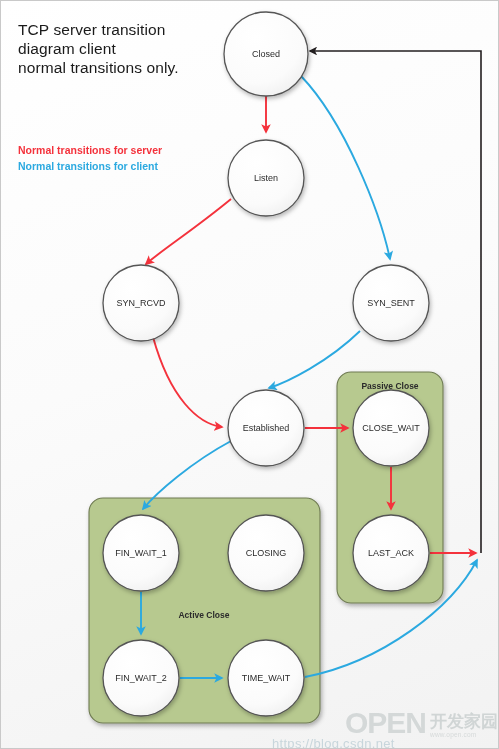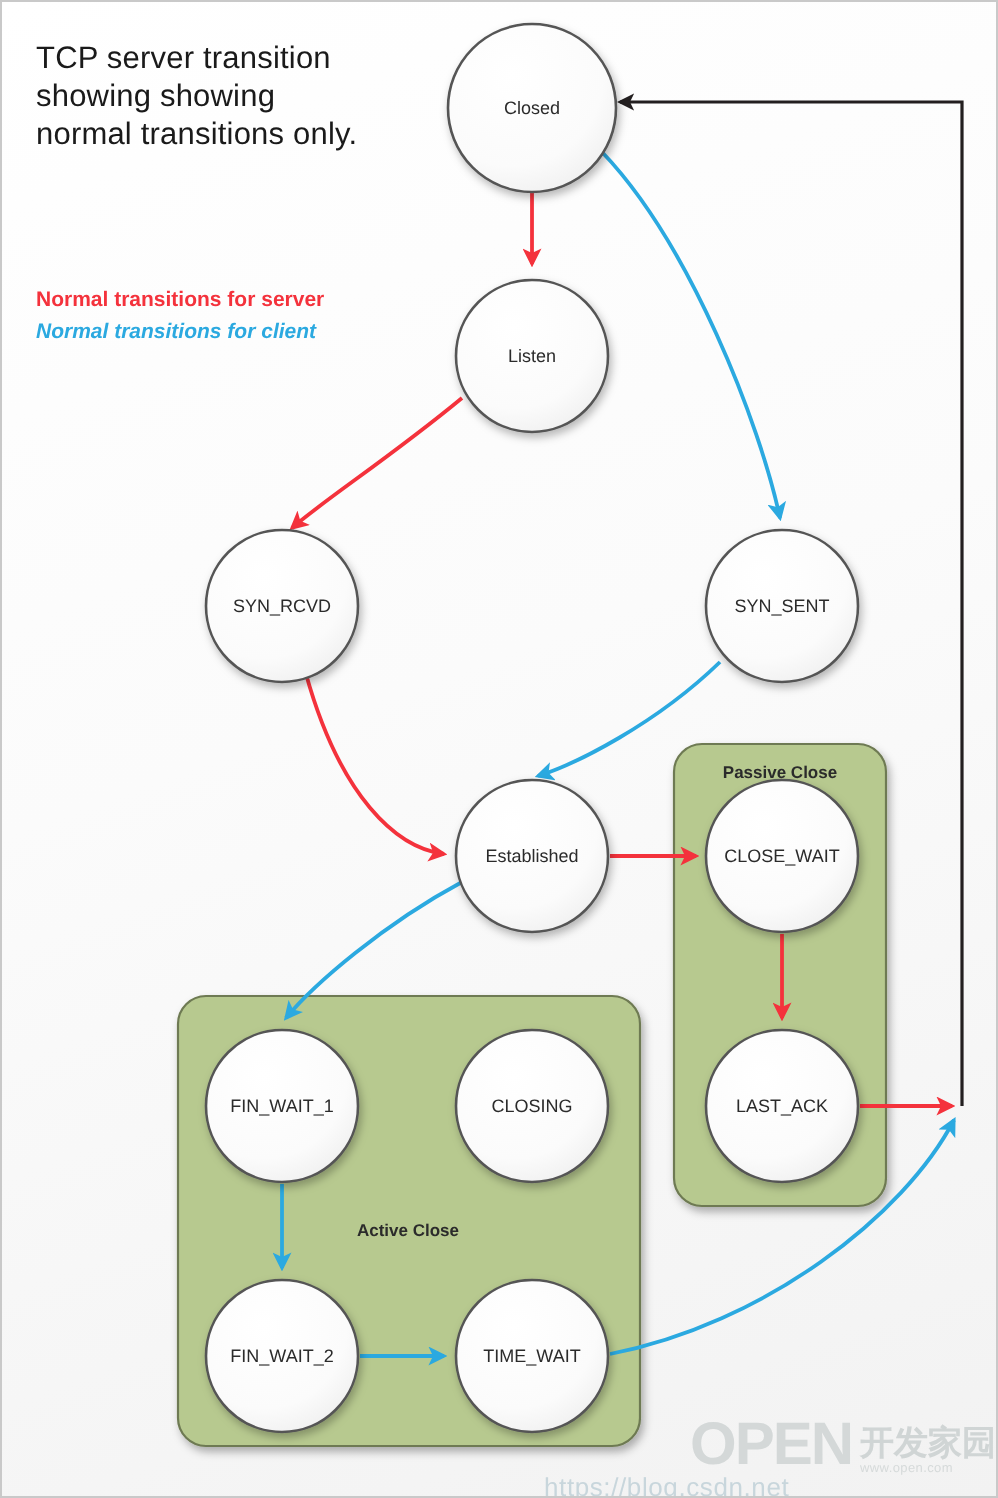--- a/index.html
+++ b/index.html
@@ -48,21 +48,21 @@
     top: 110px;
     width: 230px;
     margin-top: 32px;
   }
   .legend-row {
     font-size: 10.5px;
     line-height: 16px;
     font-weight: bold;
   }
   .legend-server { color: #F4323C; }
-  .legend-client { color: #2BA9E0; font-style: italic; }
+  .legend-client { color: #2BA9E0; }
 
   .state-label {
     font-size: 9px;
     fill: #2b2b2b;
     font-family: "Liberation Sans", sans-serif;
     text-anchor: middle;
     dominant-baseline: central;
     pointer-events: none;
   }
   .group-label {
@@ -232,21 +232,21 @@
 
       <g>
         <circle cx="266" cy="678" r="38" fill="url(#nodeGrad)" stroke="#555555" stroke-width="1.3" filter="url(#softShadow)"></circle>
         <text class="state-label" x="266" y="678">TIME_WAIT</text>
       </g>
     </g>
   </svg>
 
   <div class="title-block">
     <div class="title-line">TCP server transition</div>
-    <div class="title-line">showing showing</div>
+    <div class="title-line">diagram client</div>
     <div class="title-line">normal transitions only.</div>
   </div>
 
   <div class="legend">
     <div class="legend-row legend-server">Normal transitions for server</div>
     <div class="legend-row legend-client">Normal transitions for client</div>
   </div>
 
   <div class="watermark wm-url">https://blog.csdn.net</div>
   <div class="watermark wm-open">OPEN</div>

